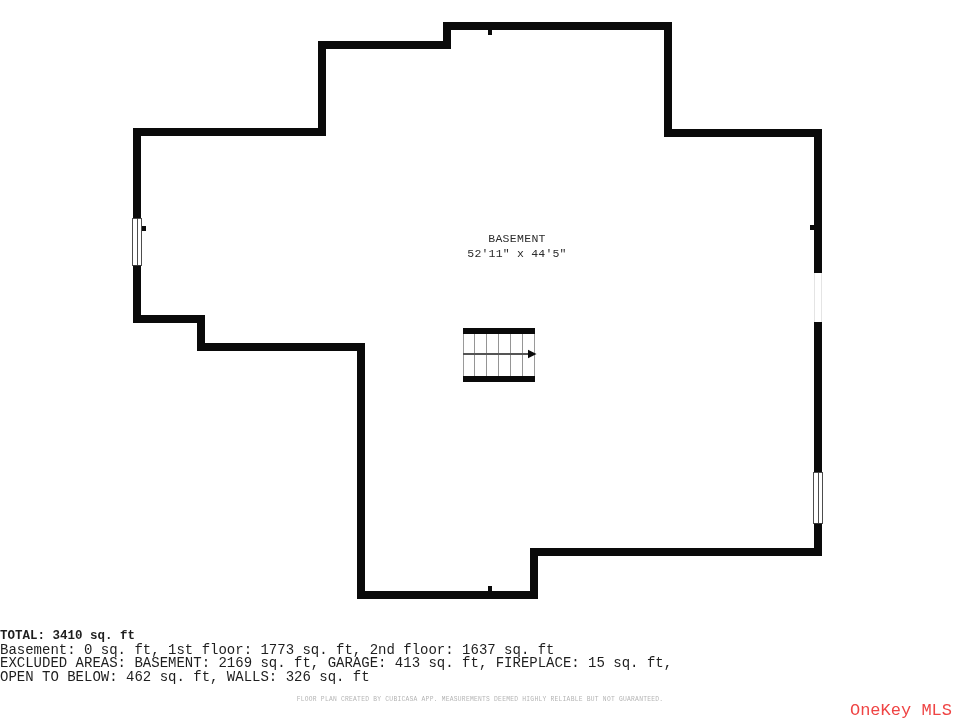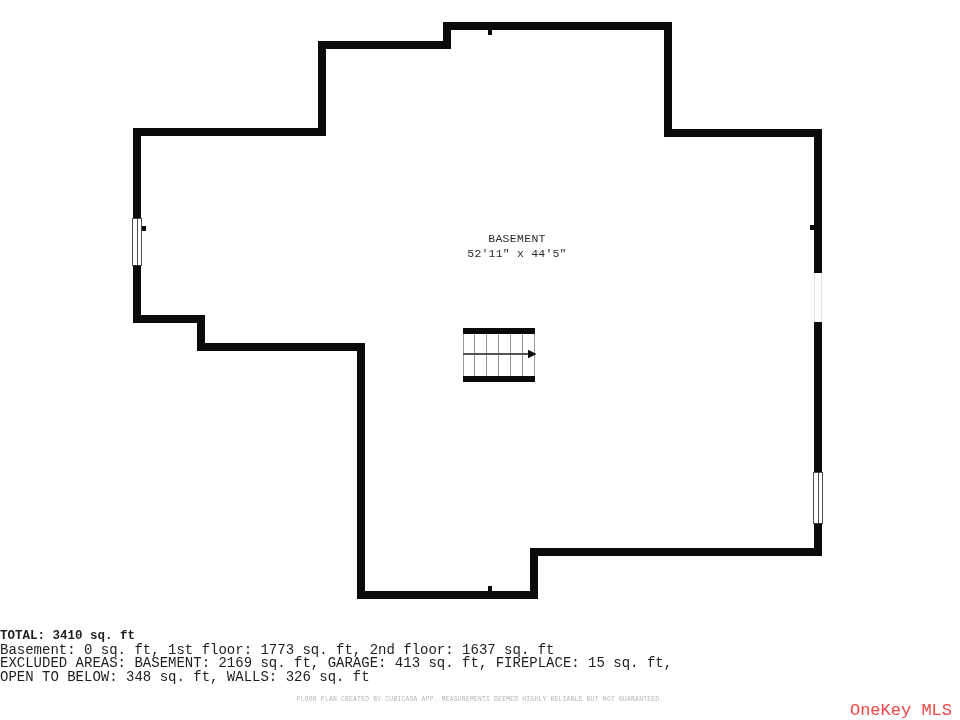--- a/index.html
+++ b/index.html
@@ -112,20 +112,20 @@
 
   <div class="room-label-block">
     <div class="room-name">BASEMENT</div>
     <div class="room-dims">52'11" x 44'5"</div>
   </div>
 
   <div class="summary-block">
     <div class="summary-total">TOTAL: 3410 sq. ft</div>
     <div class="summary-line">Basement: 0 sq. ft, 1st floor: 1773 sq. ft, 2nd floor: 1637 sq. ft</div>
     <div class="summary-line">EXCLUDED AREAS: BASEMENT: 2169 sq. ft, GARAGE: 413 sq. ft, FIREPLACE: 15 sq. ft,</div>
-    <div class="summary-line">OPEN TO BELOW: 348 sq. ft, WALLS: 326 sq. ft</div>
+    <div class="summary-line">OPEN TO BELOW: 462 sq. ft, WALLS: 326 sq. ft</div>
   </div>
 
   <div class="disclaimer">FLOOR PLAN CREATED BY CUBICASA APP. MEASUREMENTS DEEMED HIGHLY RELIABLE BUT NOT GUARANTEED.</div>
 
   <div class="watermark">OneKey MLS</div>
 
 </div>
 
 </body></html>

